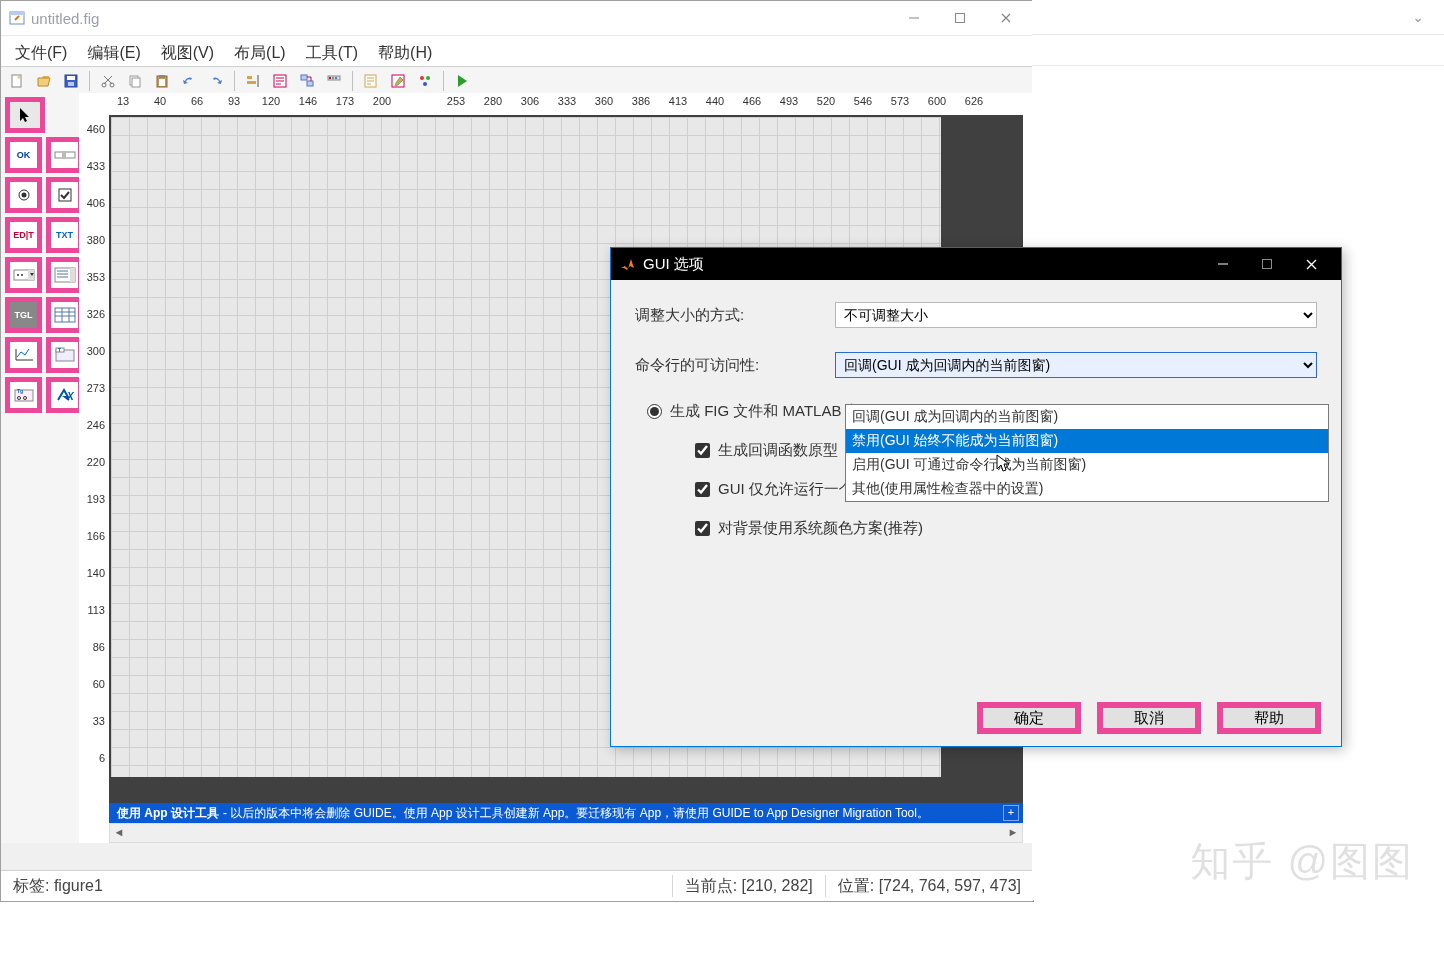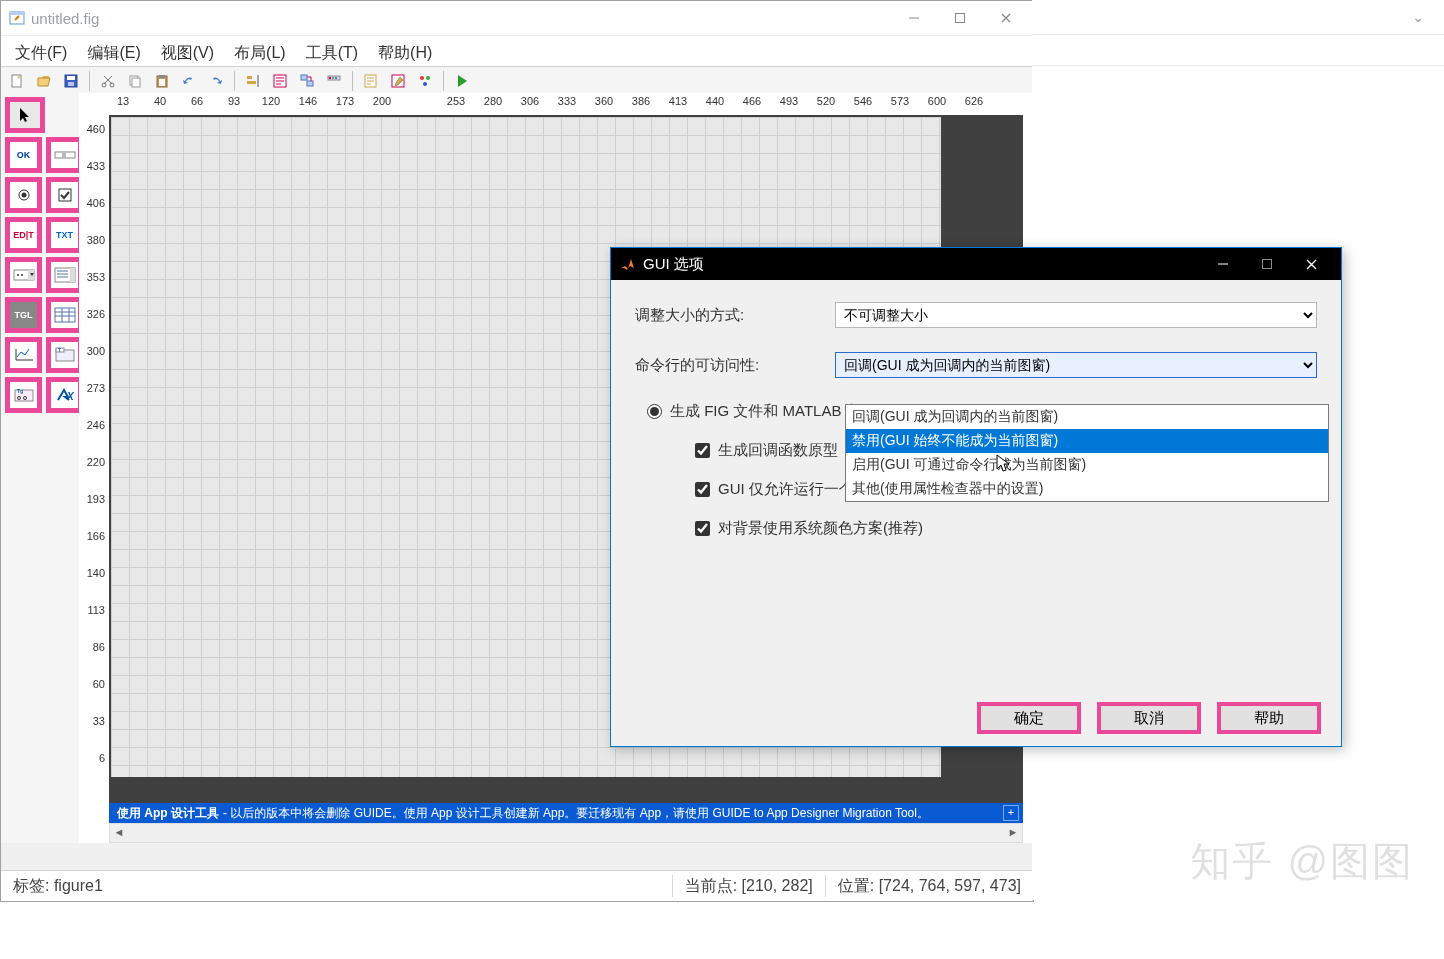--- a/index.html
+++ b/index.html
@@ -61,21 +61,21 @@
 .dlg-title .spacer { flex:1; }
 .dlg-title .wb { width:44px; height:30px; display:flex; align-items:center; justify-content:center; color:#fff; }
 .dlg-body { position:absolute; top:32px; left:0; right:0; bottom:56px; padding:22px 24px; }
 .form-row { display:flex; align-items:center; margin-bottom:24px; }
 .form-row .lab { width:200px; font-size:15px; }
 .form-row select { flex:1; height:26px; border:1px solid #b8b8b8; background:#fff; font-size:14px; padding:0 4px; }
 .radio-row,.check-row { display:flex; align-items:center; margin-bottom:20px; font-size:15px; }
 .radio-row input,.check-row input { margin-right:8px; width:15px; height:15px; accent-color:#333; }
 .indent { margin-left:40px; }
 .dlg-buttons { position:absolute; bottom:12px; right:20px; display:flex; gap:16px; }
-.dlg-buttons button { width:104px; height:32px; border:4px solid #ec4899; background:#e1e1e1; font-size:15px; cursor:default; }
+.dlg-buttons button { width:104px; height:32px; border:6px solid #ec4899; background:#e1e1e1; font-size:15px; cursor:default; }
 
 
 .ddlist { position:absolute; border:1px solid #7a7a7a; background:#fff; font-size:14px; z-index:50; }
 .ddlist .opt { padding:3px 6px; white-space:nowrap; }
 .ddlist .opt.hl { background:#0078d7; color:#fff; }
 
 
 .cursor-pointer { position:absolute; width:16px; height:20px; pointer-events:none; z-index:60; }
 .cursor-pointer svg { width:16px; height:20px; }
 </style>

